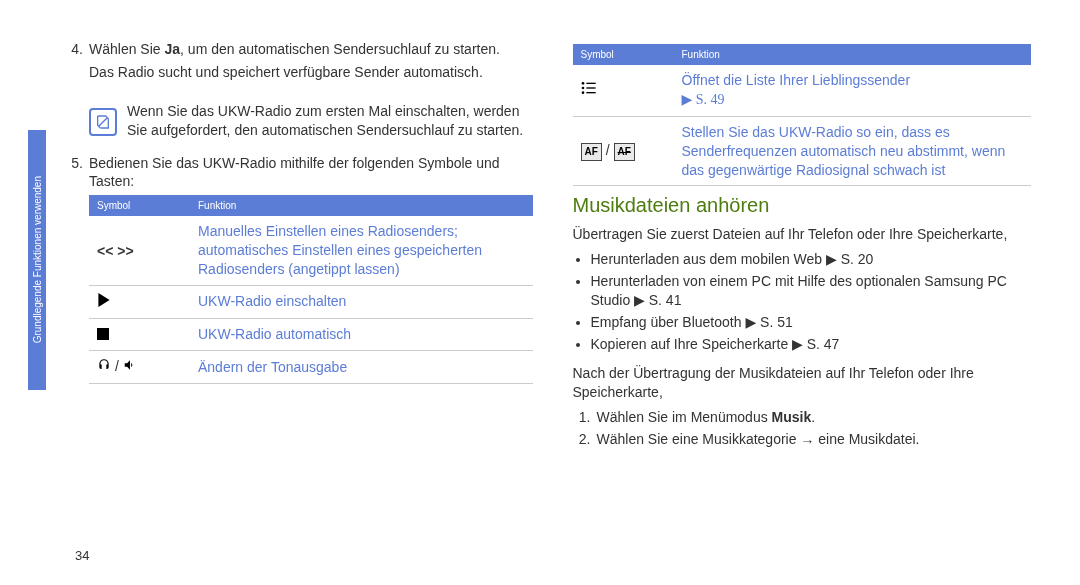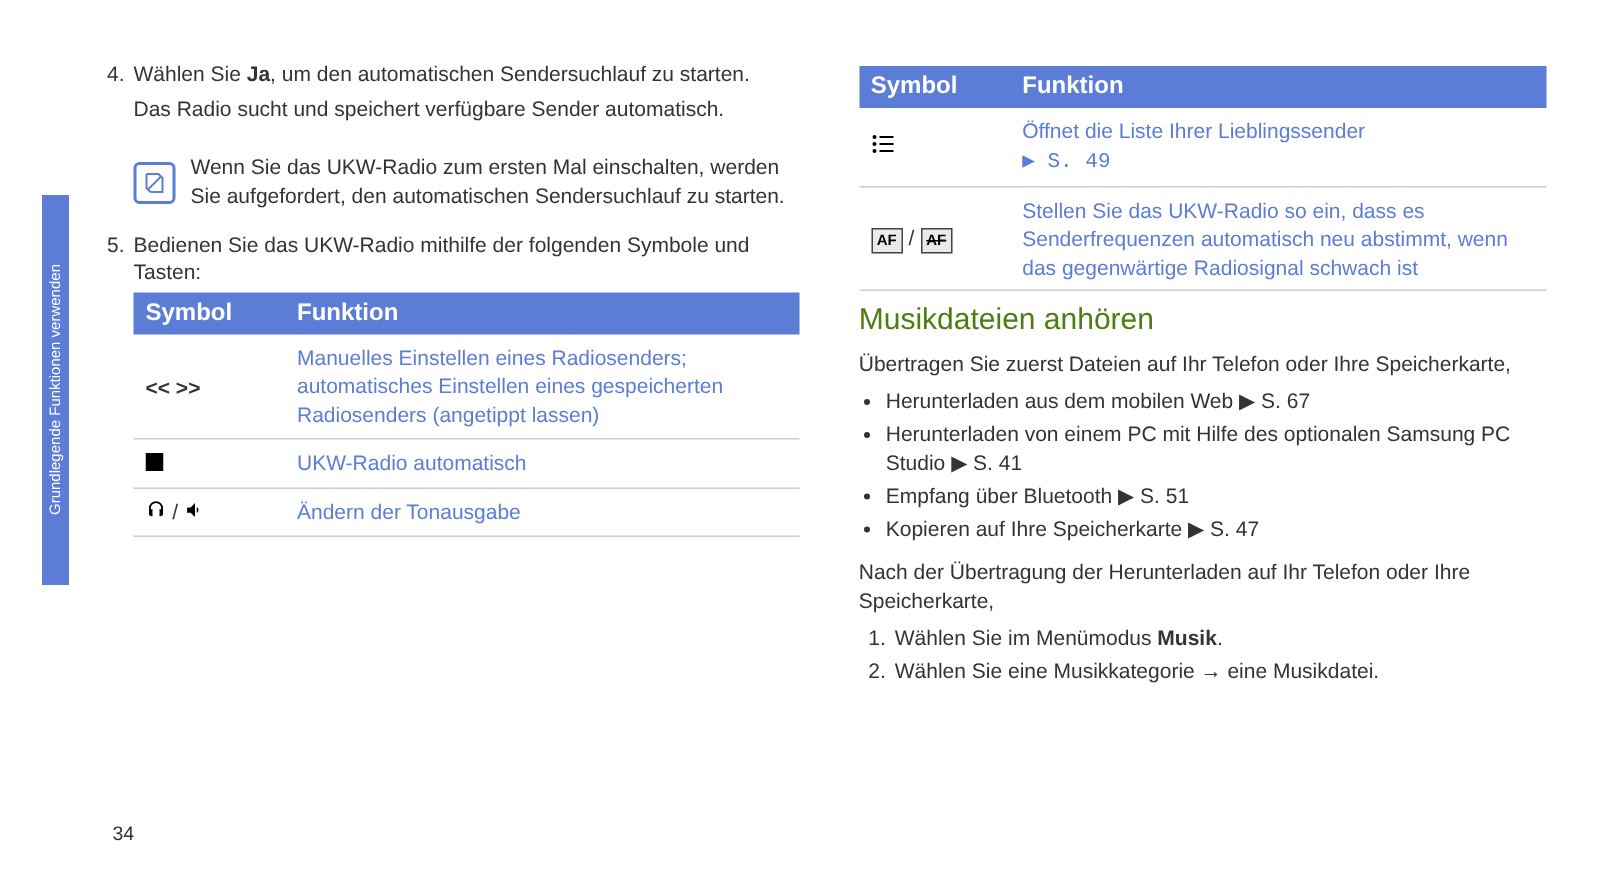--- a/index.html
+++ b/index.html
@@ -81,24 +81,24 @@
   .note-icon svg { width: 16px; height: 16px; }
   .note-text { line-height: 1.35; }
   table.sym {
     border-collapse: collapse;
     width: 98%;
     margin-top: 4px;
   }
   table.sym th {
     background: #5c7dd6;
     color: #fff;
-    font-weight: bold;
+    font-weight: normal;
     text-align: left;
     padding: 5px 8px;
-    font-size: 16px;
+    font-size: 10px;
   }
   table.sym td {
     border-bottom: 1px solid #ccc;
     padding: 6px 8px;
     vertical-align: middle;
     color: #5c7dd6;
     font-size: 14px;
     line-height: 1.35;
   }
   table.sym td.sym-cell {
@@ -128,21 +128,21 @@
     margin-bottom: 3px;
     line-height: 1.35;
   }
   .page-num {
     position: absolute;
     left: 75px;
     bottom: 22px;
     font-size: 13px;
   }
   .bold { font-weight: bold; }
-  .arrow-r { font-family: Liberation Mono, monospace; }
+  .arrow-r { font-family: Liberation Serif, serif; }
   .af-box {
     display: inline-block;
     border: 1px solid #444;
     background: #eaeaea;
     font-size: 10px;
     padding: 1px 3px;
     color: #000;
     font-weight: bold;
   }
   .af-box.strike { text-decoration: line-through; }
@@ -190,20 +190,30 @@
       </tr>
       <tr>
         <td class="sym-cell">
           <span class="sym-icon">&lt;&lt;  &gt;&gt;</span>
         </td>
         <td>Manuelles Einstellen eines Radiosenders; automatisches Einstellen eines gespeicherten Radiosenders (angetippt lassen)</td>
       </tr>
       <tr>
         <td class="sym-cell">
           <span class="sym-icon">
+            <svg width="14" height="14" viewBox="0 0 10 10">
+                  <polygon points="1,0 9,5 1,10" fill="#000"></polygon>
+                </svg>
+          </span>
+        </td>
+        <td>UKW-Radio einschalten</td>
+      </tr>
+      <tr>
+        <td class="sym-cell">
+          <span class="sym-icon">
             <svg width="12" height="12" viewBox="0 0 10 10">
                   <rect x="0" y="0" width="10" height="10" fill="#000"></rect>
                 </svg>
           </span>
         </td>
         <td>UKW-Radio automatisch</td>
       </tr>
       <tr>
         <td class="sym-cell">
           <span class="sym-icon">
@@ -257,27 +267,27 @@
         </td>
         <td>Stellen Sie das UKW-Radio so ein, dass es Senderfrequenzen automatisch neu abstimmt, wenn das gegenwärtige Radiosignal schwach ist</td>
       </tr>
     </tbody>
       </table>
 
     <div class="h2">Musikdateien anhören</div>
     <div class="para">Übertragen Sie zuerst Dateien auf Ihr Telefon oder Ihre Speicherkarte,</div>
 
     <ul class="bullets">
-      <li>Herunterladen aus dem mobilen Web ▶ S. 67</li>
+      <li>Herunterladen aus dem mobilen Web ▶ S. 20</li>
       <li>Herunterladen von einem PC mit Hilfe des optionalen Samsung PC Studio ▶ S. 41</li>
       <li>Empfang über Bluetooth ▶ S. 51</li>
       <li>Kopieren auf Ihre Speicherkarte ▶ S. 47</li>
     </ul>
 
-    <div class="para">Nach der Übertragung der Herunterladen auf Ihr Telefon oder Ihre Speicherkarte,</div>
+    <div class="para">Nach der Übertragung der Musikdateien auf Ihr Telefon oder Ihre Speicherkarte,</div>
 
     <div class="num-item">
       <div class="num">1.</div>
       <div>
         <span>Wählen Sie im Menümodus </span><span class="bold">Musik</span><span>.</span>
       </div>
     </div>
     <div class="num-item">
       <div class="num">2.</div>
       <div>Wählen Sie eine Musikkategorie → eine Musikdatei.</div>

